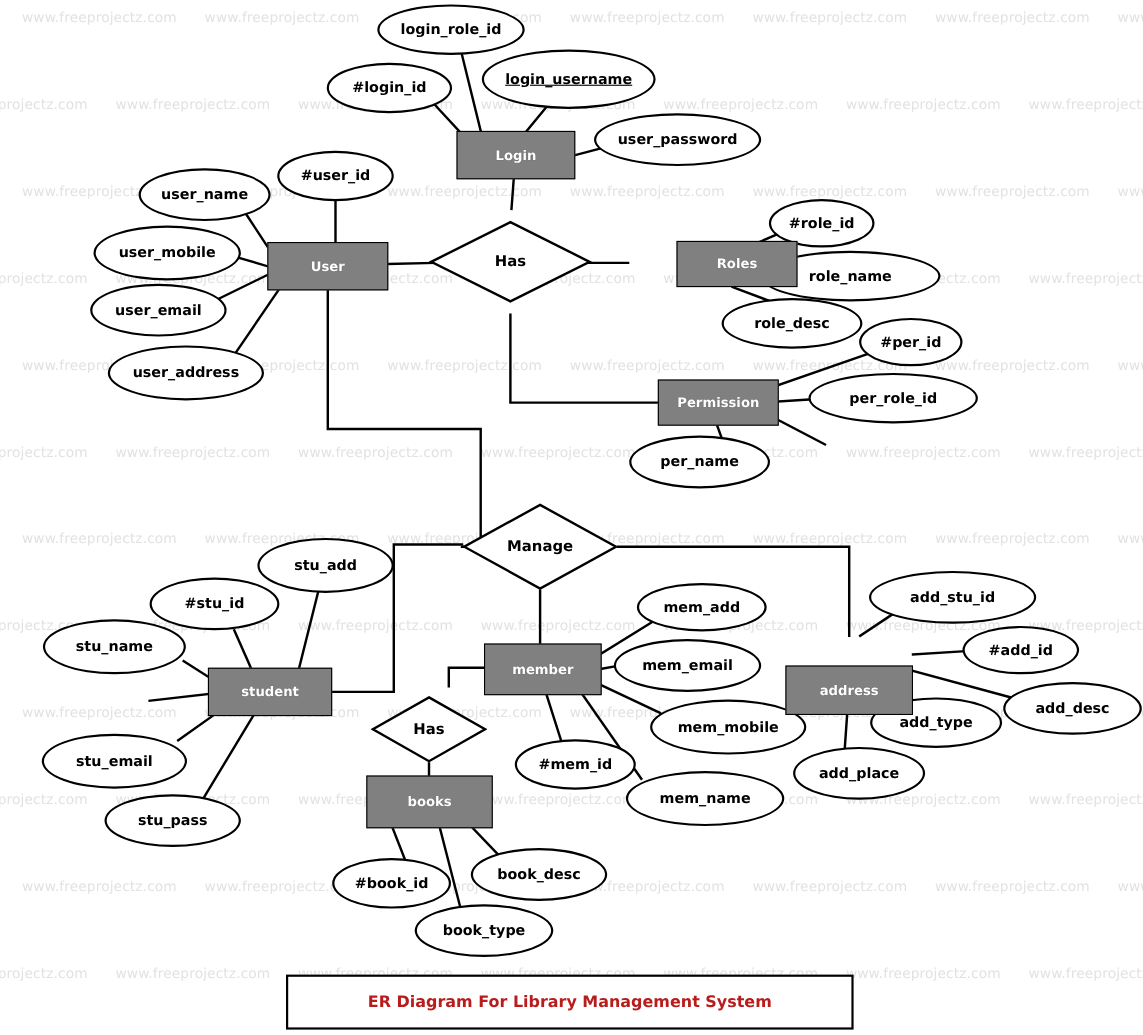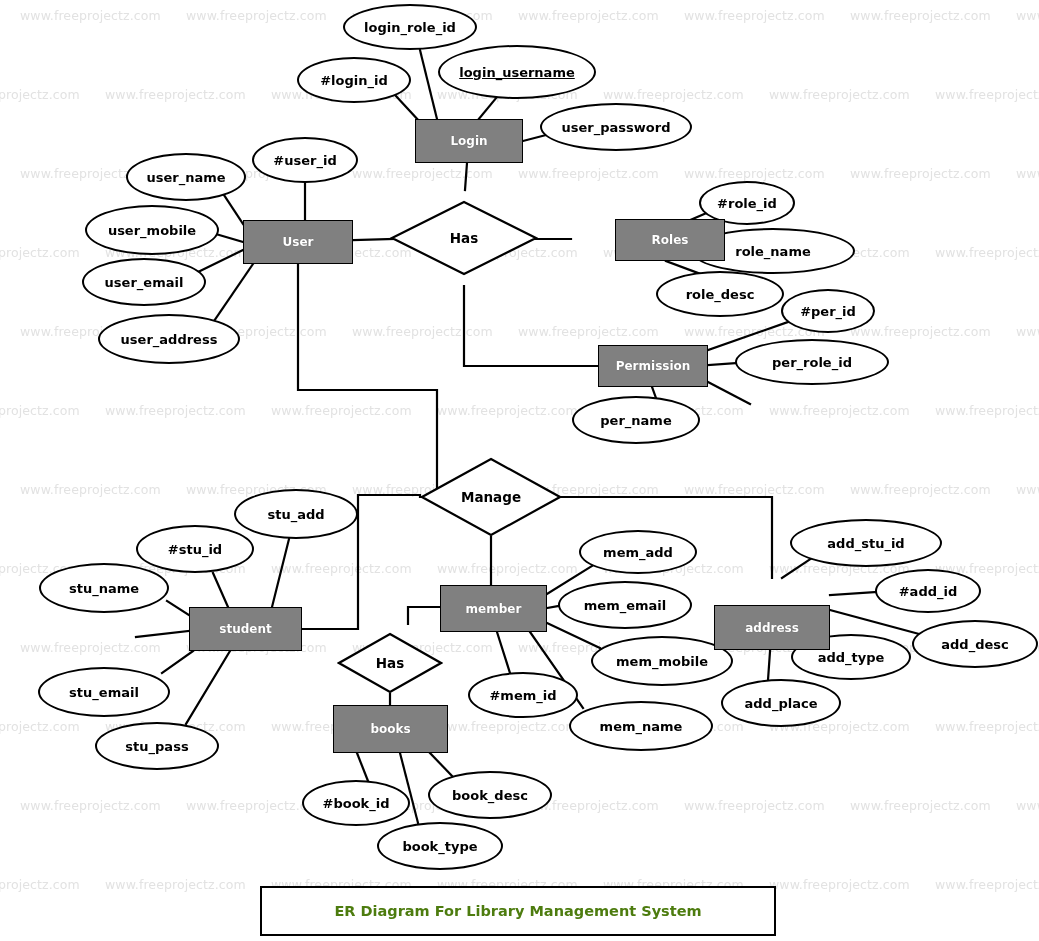--- a/index.html
+++ b/index.html
@@ -104,21 +104,21 @@
     background: #ffffff;
     display: flex;
     align-items: center;
     justify-content: center;
     box-sizing: border-box;
     z-index: 30;
   }
   #title-text {
     font-weight: bold;
     font-size: 14.5px;
-    color: #4d7c0f;
+    color: #b91c1c;
   }
 </style>
 </head>
 <body>
 
 <div id="canvas">
 
   <div id="watermarks">
       <span class="wm" style="left: 20px; top: 8px;">www.freeprojectz.com</span>
       <span class="wm" style="left: 186px; top: 8px;">www.freeprojectz.com</span>

